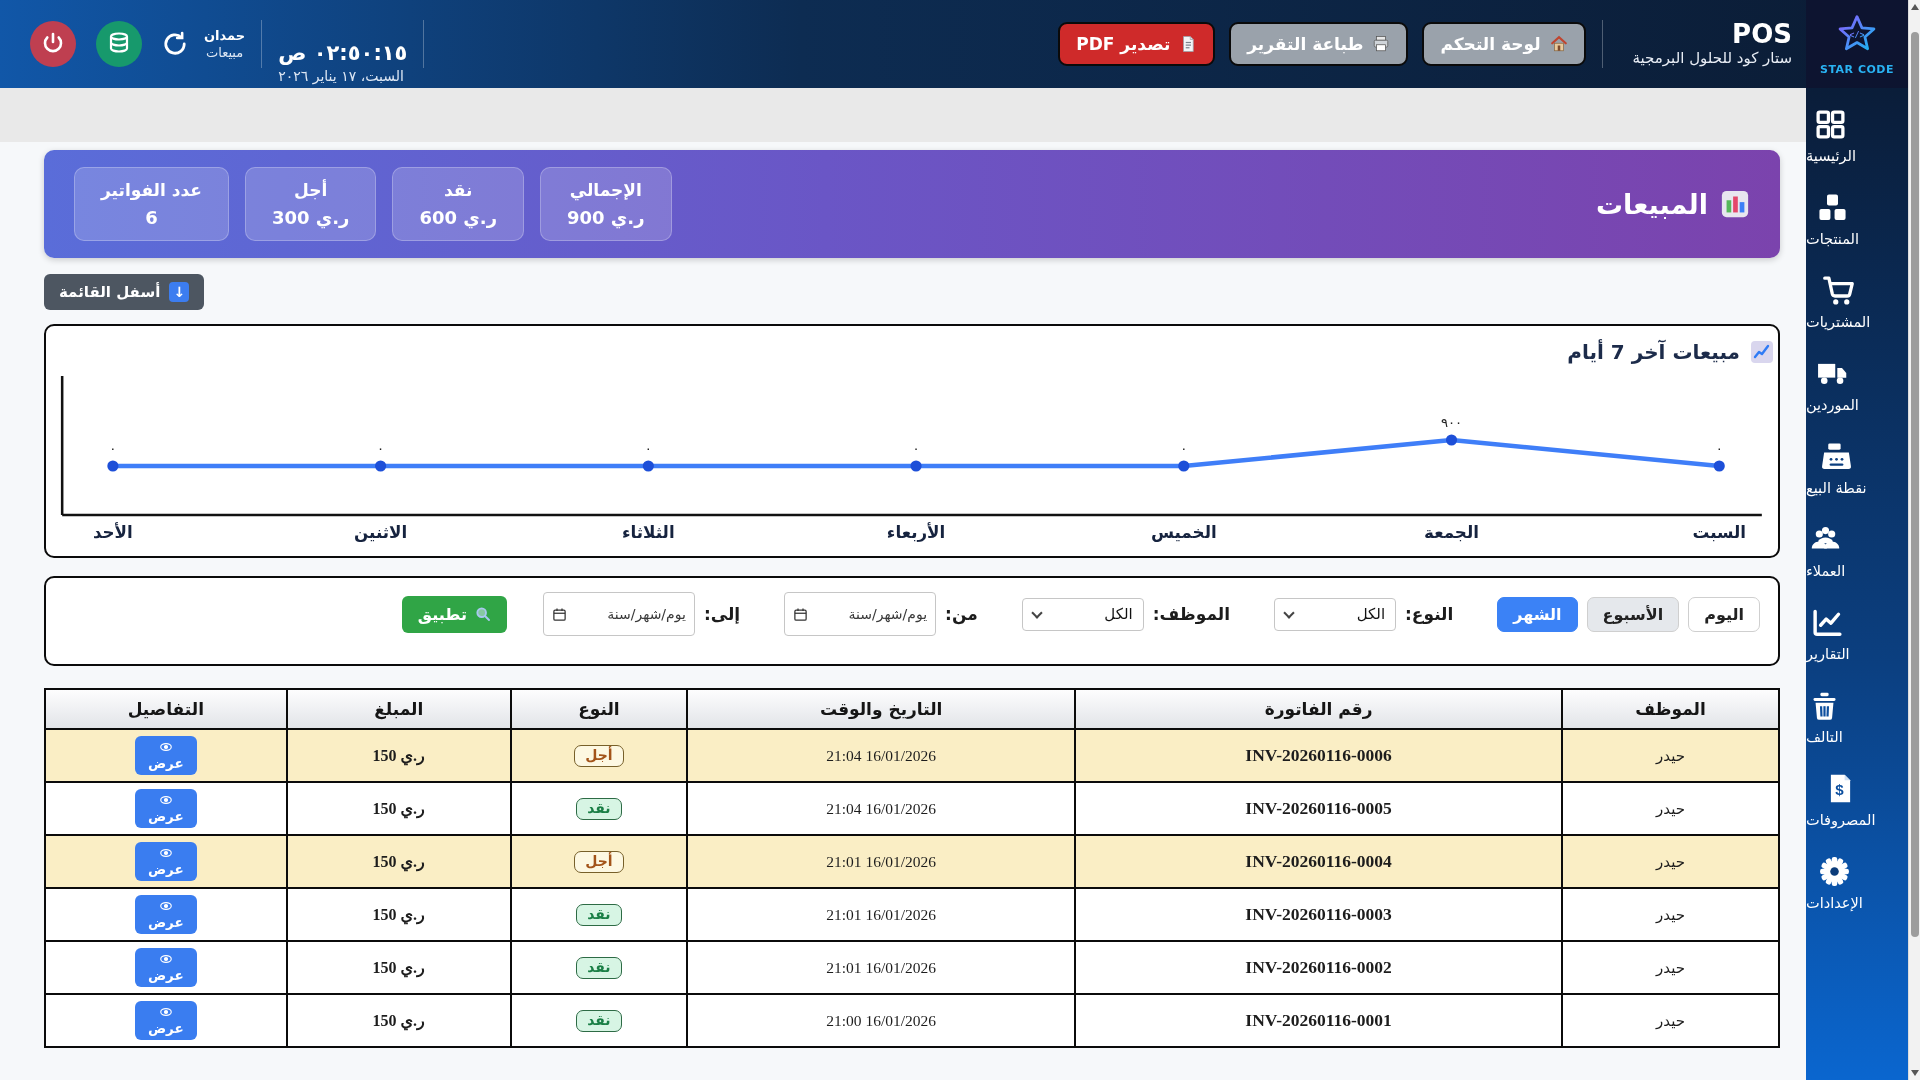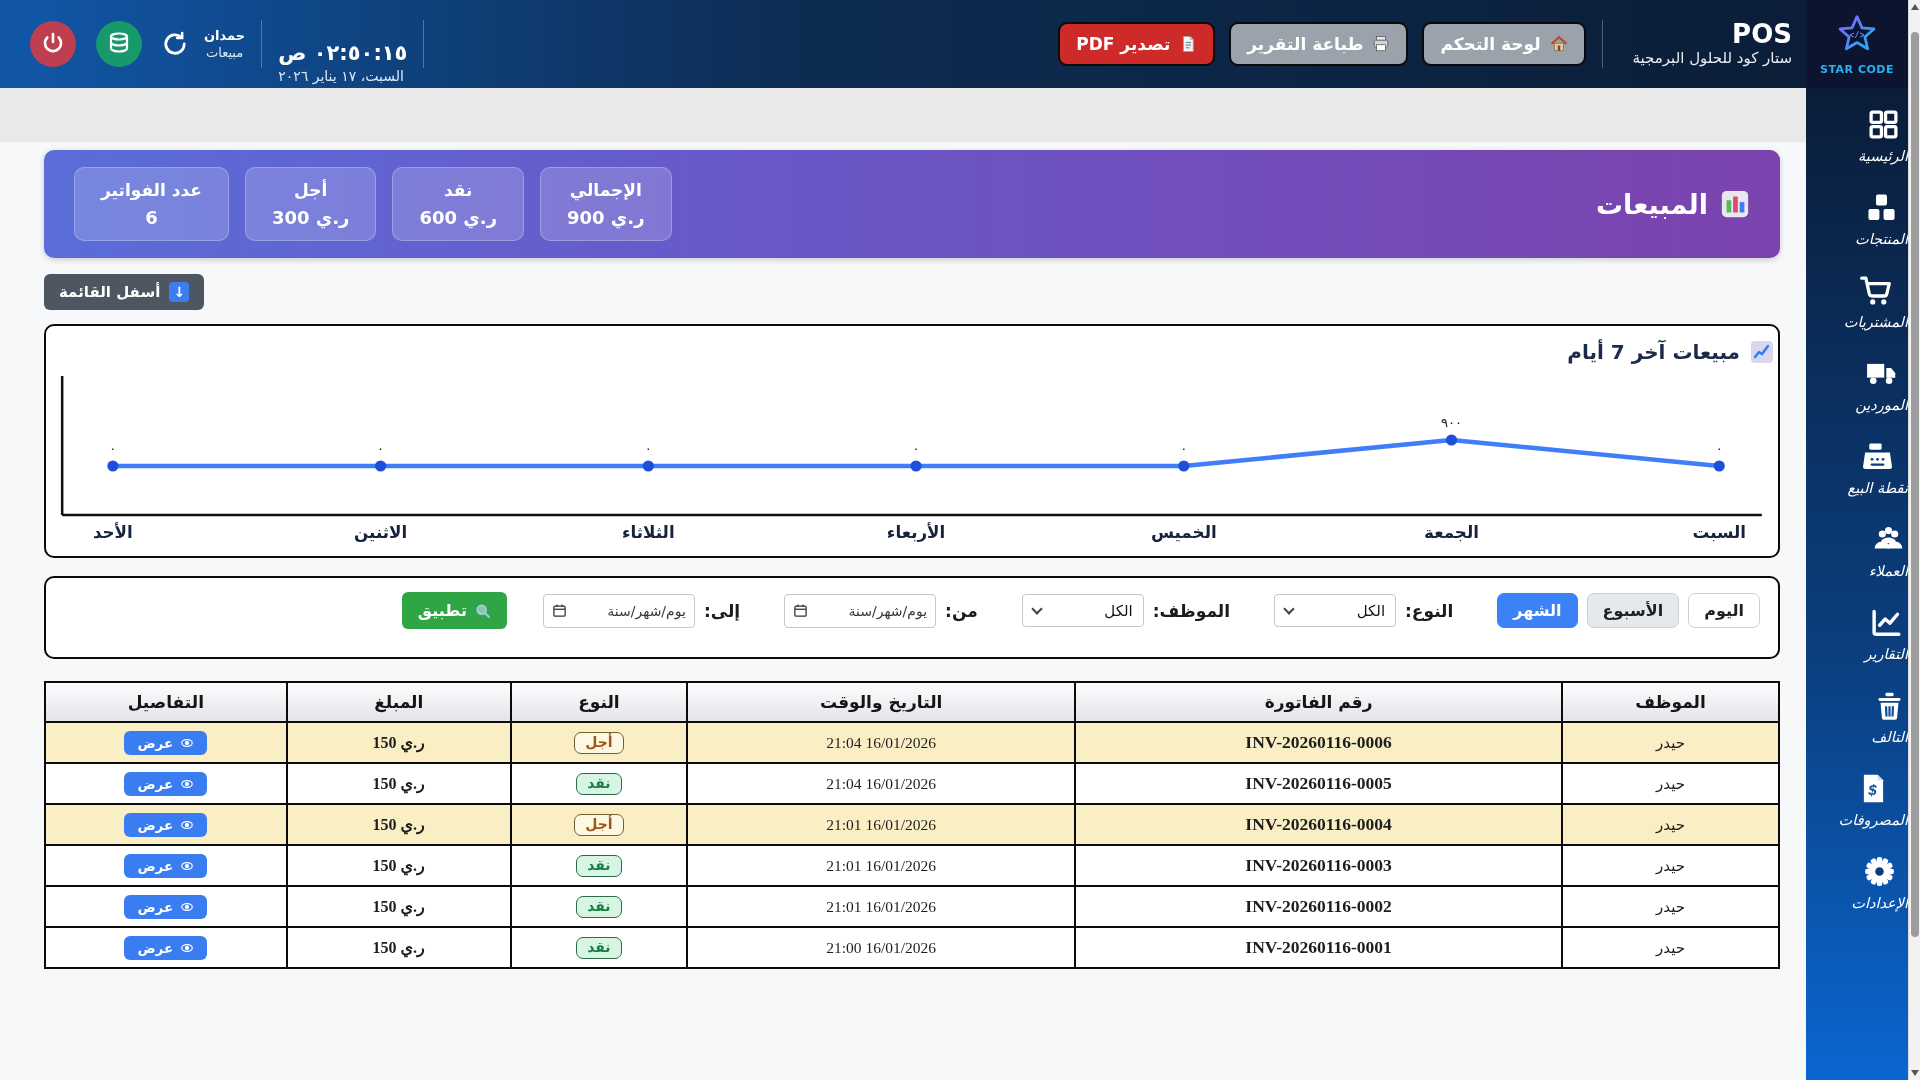--- a/index.html
+++ b/index.html
@@ -48,21 +48,21 @@
     justify-content:center; margin:0 10px; }
   .icon-btn svg { display:block; }
   .circle-btn { width:46px; height:46px; border-radius:50%; border:none; cursor:pointer;
     display:flex; align-items:center; justify-content:center; margin:0 10px; }
   .circle-btn.green { background:#17996c; }
   .circle-btn.redc { background:#bf3f50; }
 
   
   .sidebar { position:fixed; top:88px; right:12px; width:102px; bottom:0; z-index:40;
     background:linear-gradient(180deg,#0a1d39 0%,#0b3f80 58%,#0a66cf 100%);
-    display:flex; flex-direction:column; align-items:flex-start; padding-top:20px;font-style:italic; }
+    display:flex; flex-direction:column; align-items:flex-end; padding-top:20px; }
   .side-item { display:flex; flex-direction:column; align-items:center; gap:7px;
     margin-bottom:27px; cursor:pointer; color:#fff; }
   .side-item .s-icon svg { width:33px; height:33px; display:block; }
   .side-label { font-size:14.5px; }
 
   
   .main { position:absolute; top:88px; right:114px; left:0; bottom:0; background:#f6f8fa; }
   .top-strip { height:54px; background:#e9e9e9; }
   .content { padding:8px 26px 0 44px; }
 
@@ -106,21 +106,21 @@
     font-family:inherit; border:1.5px solid #cfcfcf; background:#fff; color:#222; }
   .seg.muted { background:#e5e8ec; }
   .seg.active { background:#3b82f6; border-color:#3b82f6; color:#fff; }
   .f-group { display:flex; align-items:center; gap:9px; }
   .f-label { font-size:17px; font-weight:bold; color:#1c1c1c; }
   .f-select { width:122px; height:33px; border:1.5px solid #c6c6c6; border-radius:4px;
     background:#fff; display:flex; align-items:center; justify-content:space-between;
     padding:0 10px; font-size:15px; color:#111; cursor:pointer; }
   .chev { width:8px; height:8px; border-left:2px solid #444; border-bottom:2px solid #444;
     transform:rotate(-45deg); margin-bottom:3px; }
-  .f-date { width:152px; height:34px; border:1.5px solid #c6c6c6; border-radius:4px; background:#fff;
+  .f-date { width:152px; height:44px; border:1.5px solid #c6c6c6; border-radius:4px; background:#fff;
     display:flex; align-items:center; justify-content:space-between; padding:0 8px; cursor:text; }
   .f-date .d-ph { font-size:14px; color:#3a3a3a; }
   .f-date .cal svg { width:15px; height:15px; display:block; }
   .gap-lg { margin-inline-start:22px; }
   .apply-btn { display:inline-flex; align-items:center; gap:8px; background:#30a546; color:#fff;
     border:none; border-radius:6px; padding:9px 16px; font-size:16px; font-weight:bold;
     cursor:pointer; font-family:inherit; margin-inline-start:14px; }
   .apply-btn .btn-icon svg { width:16px; height:16px; }
 
   
@@ -134,23 +134,23 @@
   .col-emp{width:12.3%} .col-inv{width:27.6%} .col-dt{width:22%} .col-type{width:10%}
   .col-amt{width:12.7%} .col-det{width:13.7%}
   .latin { direction:ltr; font-family:"Liberation Serif","DejaVu Serif",serif; unicode-bidi:isolate; }
   .cell-invoice { font-weight:bold; font-size:17.5px;margin-top:46px; }
   .cell-datetime { font-size:15.5px; }
   .cell-amount { font-weight:bold; font-size:16px; }
   .badge { display:inline-block; border-radius:7px; padding:1px 10px 3px; font-size:14px;
     font-weight:bold; border:1.5px solid; }
   .badge.credit { background:#fdf8e2; border-color:#77602a; color:#a3541a; }
   .badge.cash { background:#d7f5e4; border-color:#2d6b45; color:#1a7f46; }
-  .view-btn { display:inline-flex; align-items:center; gap:7px; background:#3a7df0; color:#fff;
+  .view-btn { display:inline-flex; align-items:center; gap:1px; background:#3a7df0; color:#fff;
     border:none; border-radius:6px; padding:4px 13px; font-size:13.5px; font-weight:bold;
-    cursor:pointer; font-family:inherit; }
+    cursor:pointer; font-family:inherit;flex-direction:column; }
   .view-btn .btn-icon svg { width:14px; height:14px; }
 </style>
 </head>
 <body>
 
 <header class="navbar">
   <div class="brand">
     <div class="logo-box">
       <span>
         <svg width="44" height="44" viewBox="0 0 48 48">

